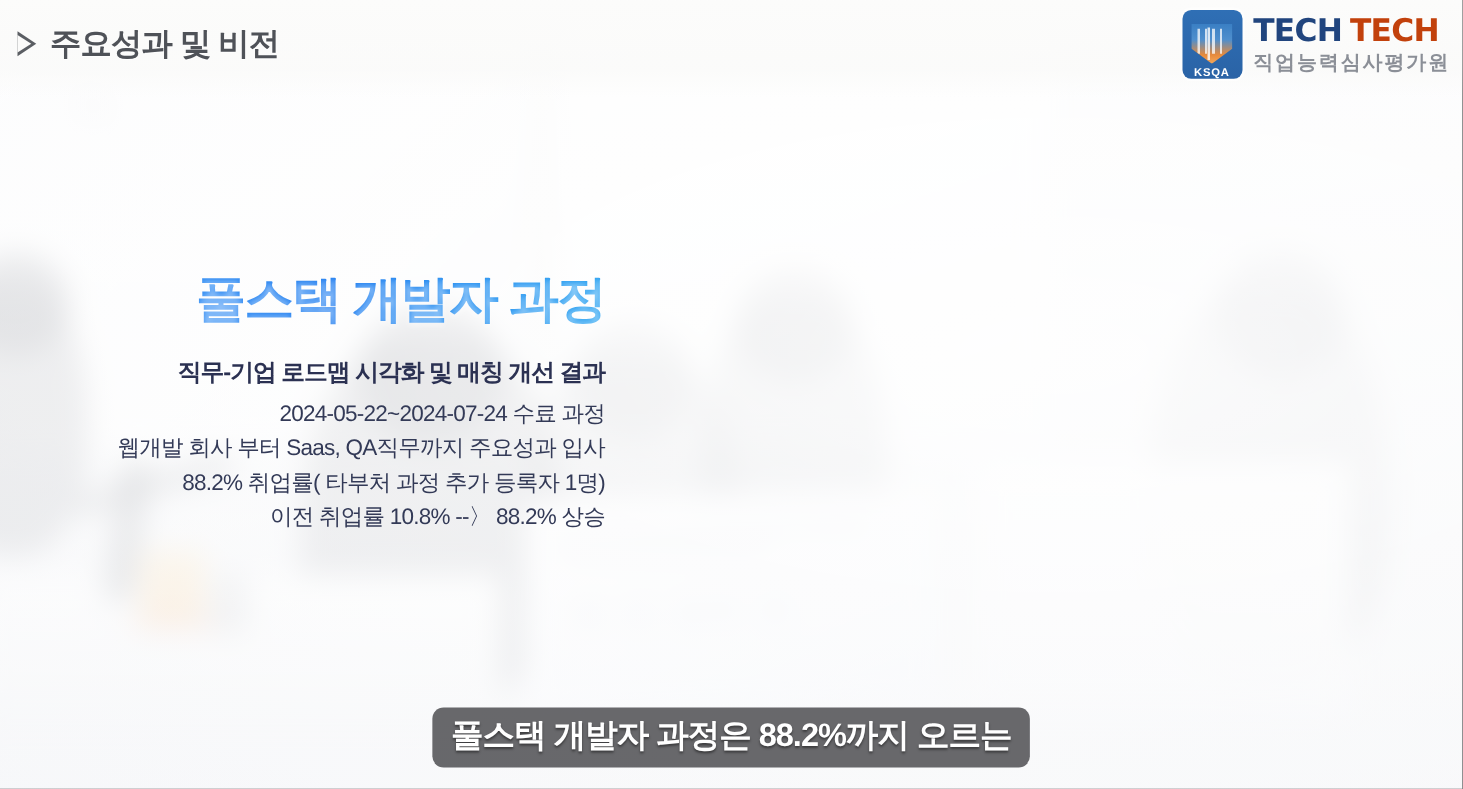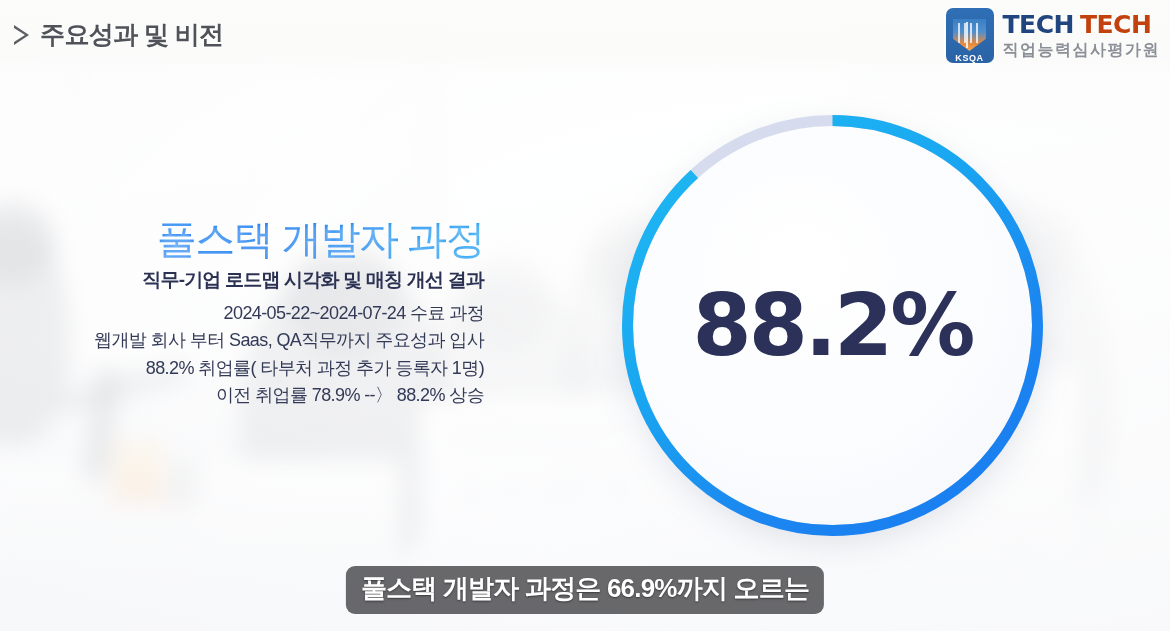--- a/index.html
+++ b/index.html
@@ -188,24 +188,25 @@
     font-size:25px;font-weight:700;letter-spacing:-.5px;color:#c2410c;
     font-family:"DejaVu Sans",sans-serif;
   }
   .wm-sub{
     font-size:16px;font-weight:700;color:#8b8f97;letter-spacing:1.5px;
   }
 
   
   .content{ position:absolute;left:94px;top:212px;z-index:5; }
   .course-title{
-    font-size:40px;font-weight:400;letter-spacing:-1.5px;
+    font-size:40px;font-weight:700;letter-spacing:-1.5px;
     background:linear-gradient(100deg,#2f8ff5 0%,#1f7df0 45%,#2aa4f2 100%);
     -webkit-background-clip:text;background-clip:text;color:transparent;
     text-shadow:0 2px 5px rgba(255,255,255,.55);
+    margin-bottom:18px;
   }
   .sub-head{
     font-size:19px;font-weight:700;color:#2b3152;letter-spacing:-.8px;
     margin-bottom:7px;
   }
   .line{
     font-size:18px;font-weight:400;color:#333a57;letter-spacing:-.6px;
     line-height:1.52;
   }
 
@@ -303,39 +304,21 @@
       <div class="wm-sub">직업능력심사평가원</div>
     </div>
   </div>
 
   <div class="content">
     <div class="course-title">풀스택 개발자 과정</div>
     <div class="sub-head">직무-기업 로드맵 시각화 및 매칭 개선 결과</div>
     <div class="line">2024-05-22~2024-07-24 수료 과정</div>
     <div class="line">웹개발 회사 부터 Saas, QA직무까지 주요성과 입사</div>
     <div class="line">88.2% 취업률( 타부처 과정 추가 등록자 1명)</div>
-    <div class="line">이전 취업률 78.9% --〉 88.2% 상승</div>
-  </div>
-
-  <div class="donut-wrap">
-    <div class="donut-plate"></div>
-    <svg class="donut-svg" width="455" height="455" viewBox="0 0 455 455">
-      <defs>
-        <linearGradient id="arcgrad" x1="1" y1="0.15" x2="0" y2="0.9">
-          <stop offset="0%" stop-color="#1fb8f2"></stop>
-          <stop offset="35%" stop-color="#19a8f1"></stop>
-          <stop offset="70%" stop-color="#1b86f0"></stop>
-          <stop offset="100%" stop-color="#1a7cf0"></stop>
-        </linearGradient>
-      </defs>
-
-      <circle id="track" cx="227.5" cy="227.5" r="205" fill="none" stroke="#d6dced" stroke-width="11"></circle>
-
-      <circle id="progress" cx="227.5" cy="227.5" r="205" fill="none" stroke="url(#arcgrad)" stroke-width="11" stroke-linecap="butt" transform="rotate(-90 227.5 227.5)" stroke-dasharray="1136.06 151.99"></circle>
-    </svg>
-    <div class="donut-value">88.2%</div>
-  </div>
+    <div class="line">이전 취업률 10.8% --〉 88.2% 상승</div>
+  </div>
+
 
   <div class="caption">
-    <span class="caption-text">풀스택 개발자 과정은 66.9%까지 오르는</span>
+    <span class="caption-text">풀스택 개발자 과정은 88.2%까지 오르는</span>
   </div>
 
 </div>
 
 </body></html>

